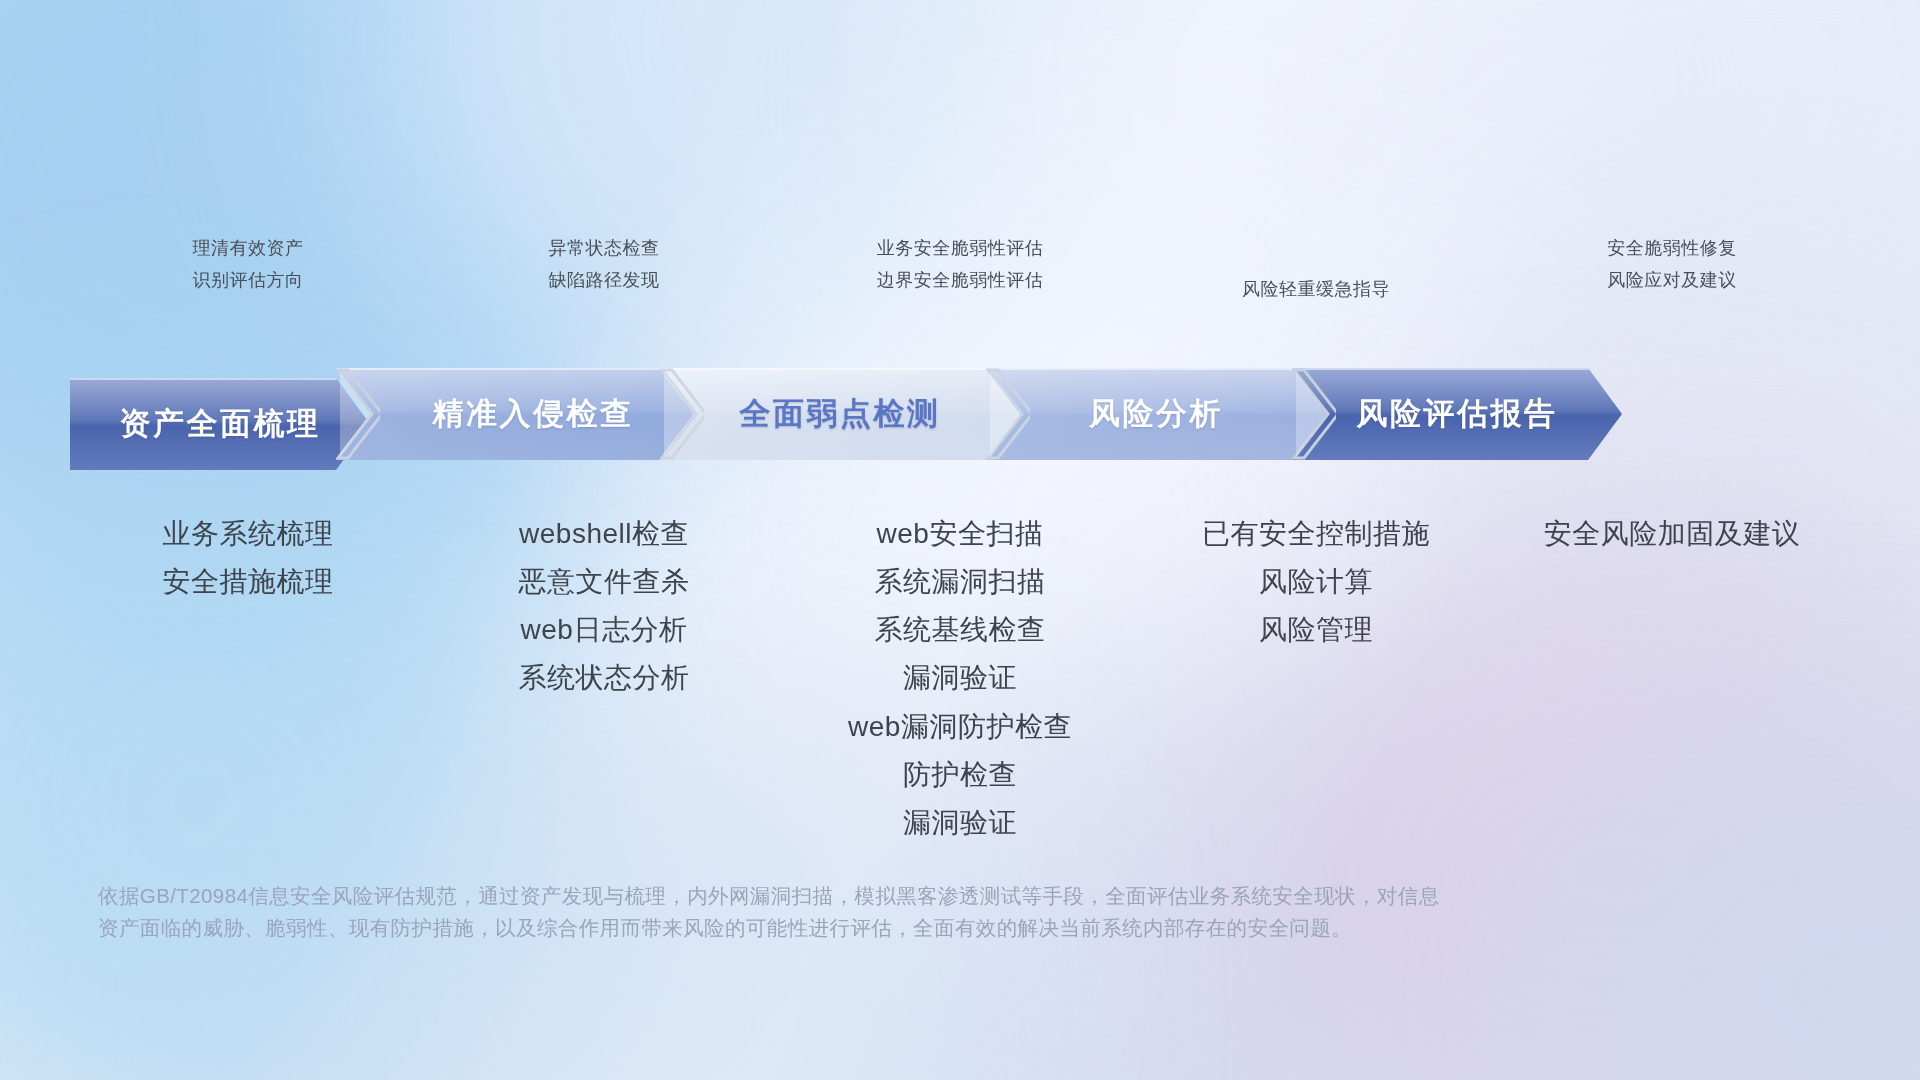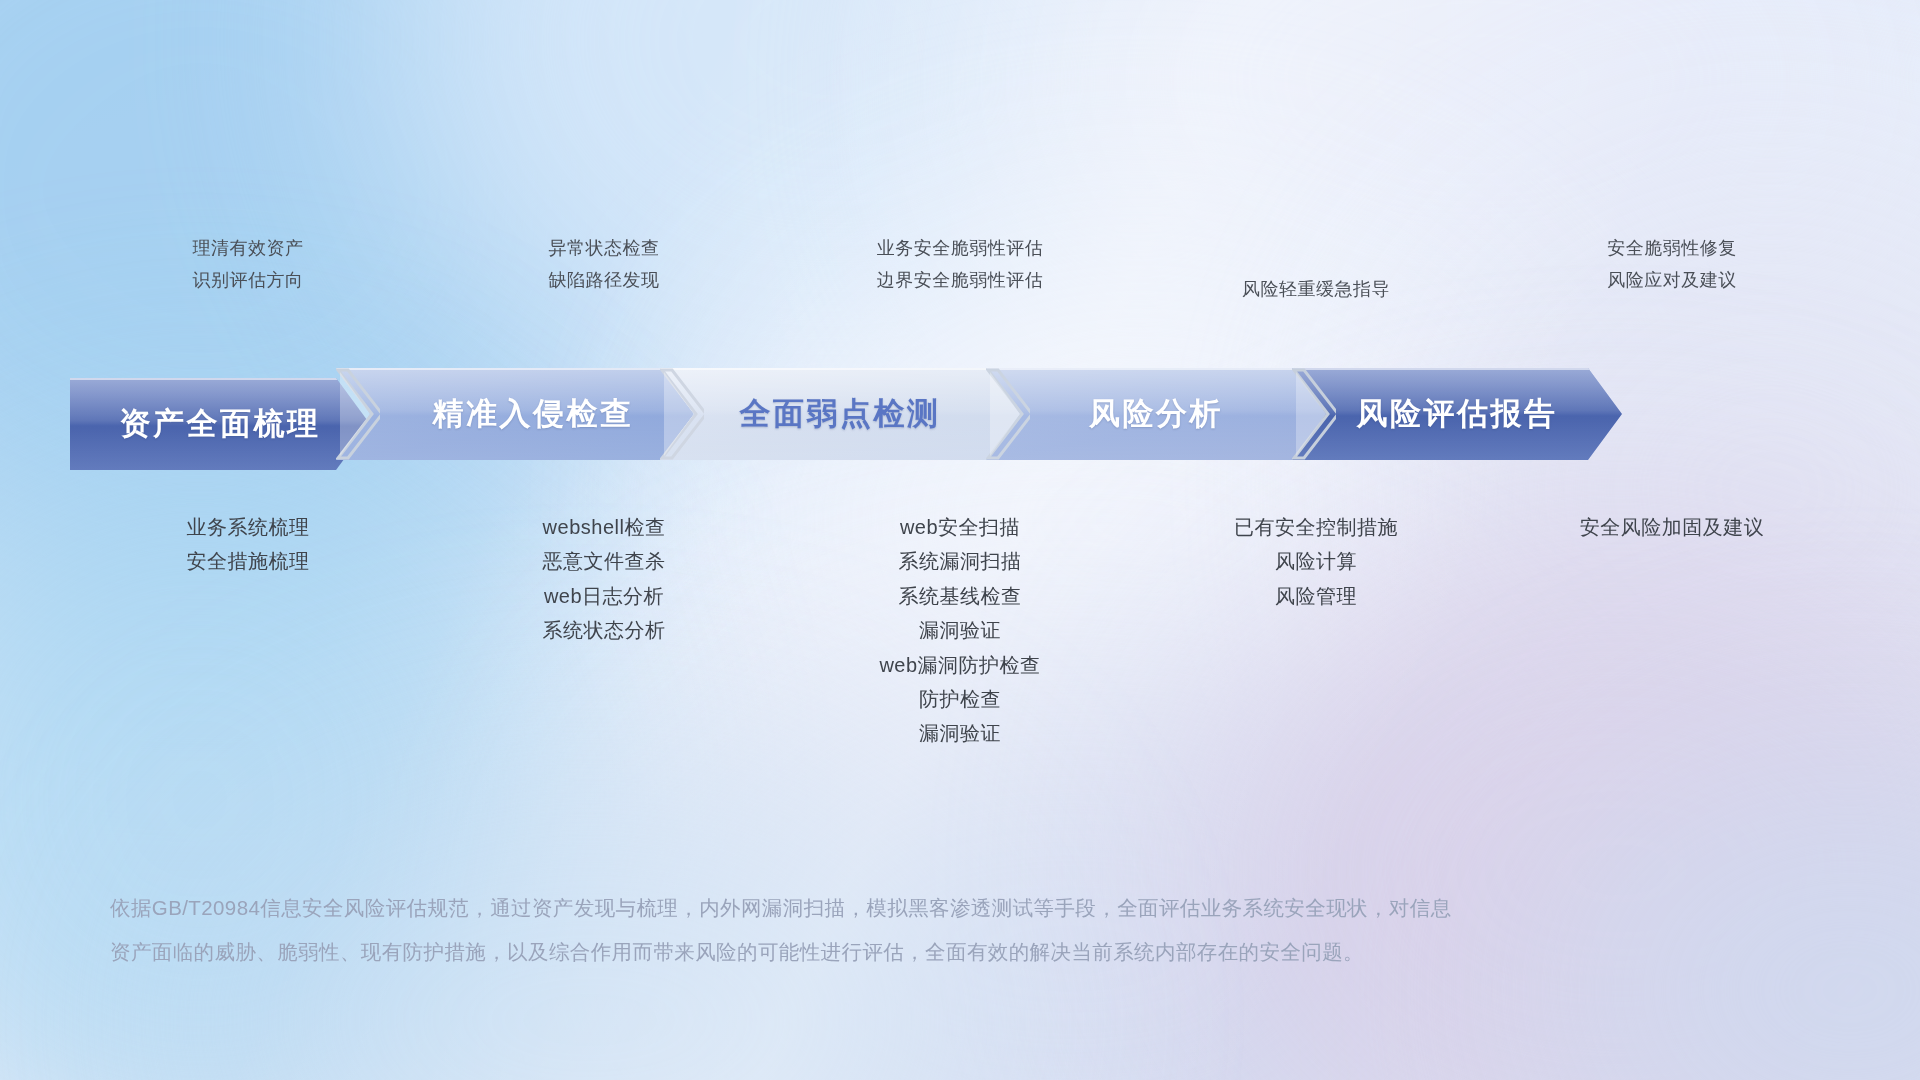--- a/index.html
+++ b/index.html
@@ -74,21 +74,21 @@
     color: #4a4f57;
     line-height: 1.78;
     white-space: nowrap;
     letter-spacing: .5px;
   }
   .cap.strong {
     color: #30343b;
     font-weight: 400;
   }
   .cap.below {
-    font-size: 20px;
+    font-size: 28px;
     color: #3f444c;
     line-height: 1.72;
   }
 
   
   .band {
     position: absolute;
     left: 70px;
     top: 368px;
     width: 1782px;
@@ -158,21 +158,21 @@
   .footer {
     position: absolute;
     left: 98px;
     top: 880px;
     width: 1560px;
     font-size: 20.5px;
     line-height: 1.58;
     color: #9aa4bb;
     letter-spacing: .4px;
   }
-  .footer p { margin: 12px; }
+  .footer p { margin: 0; }
 </style>
 </head>
 <body>
 
 <div id="stage">
 
   <div class="blob b1"></div>
   <div class="blob b3"></div>
   <div class="blob b4"></div>
   <div class="blob b10"></div>

